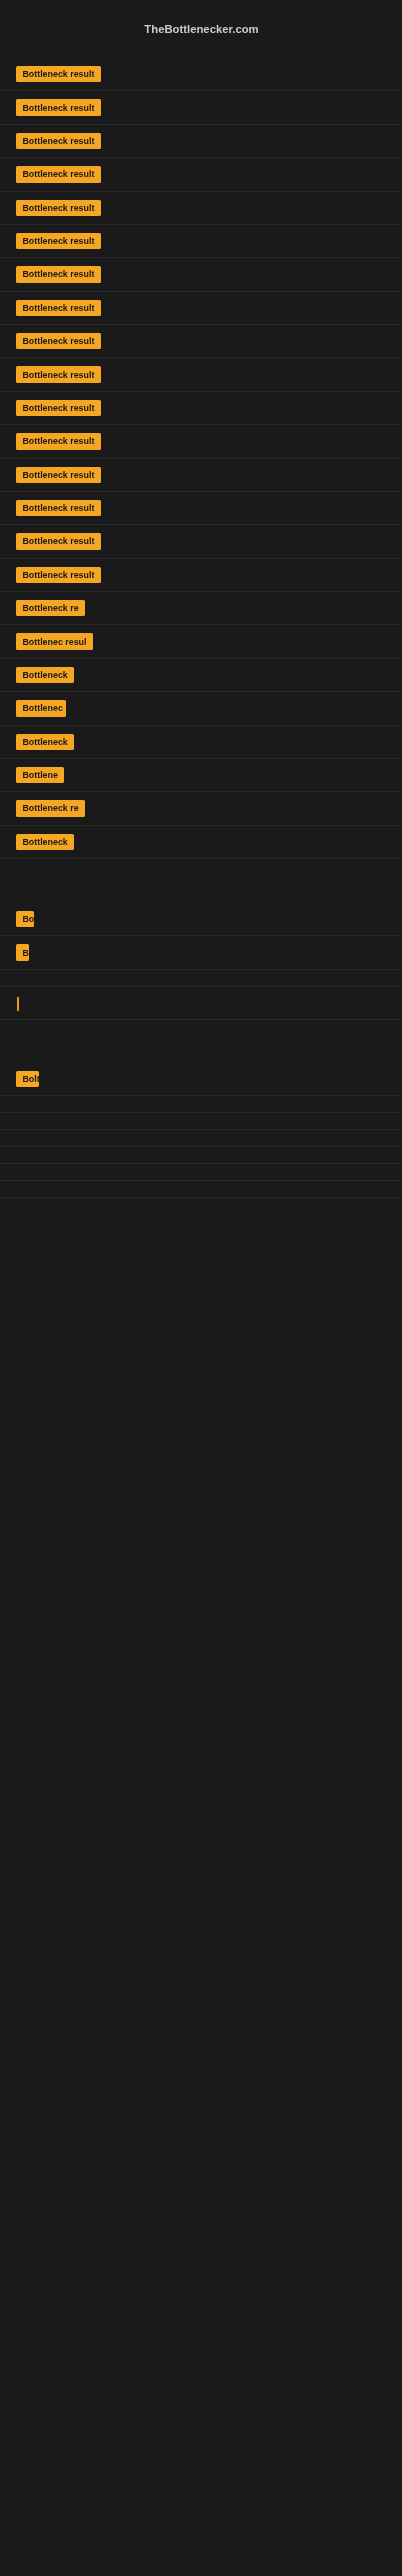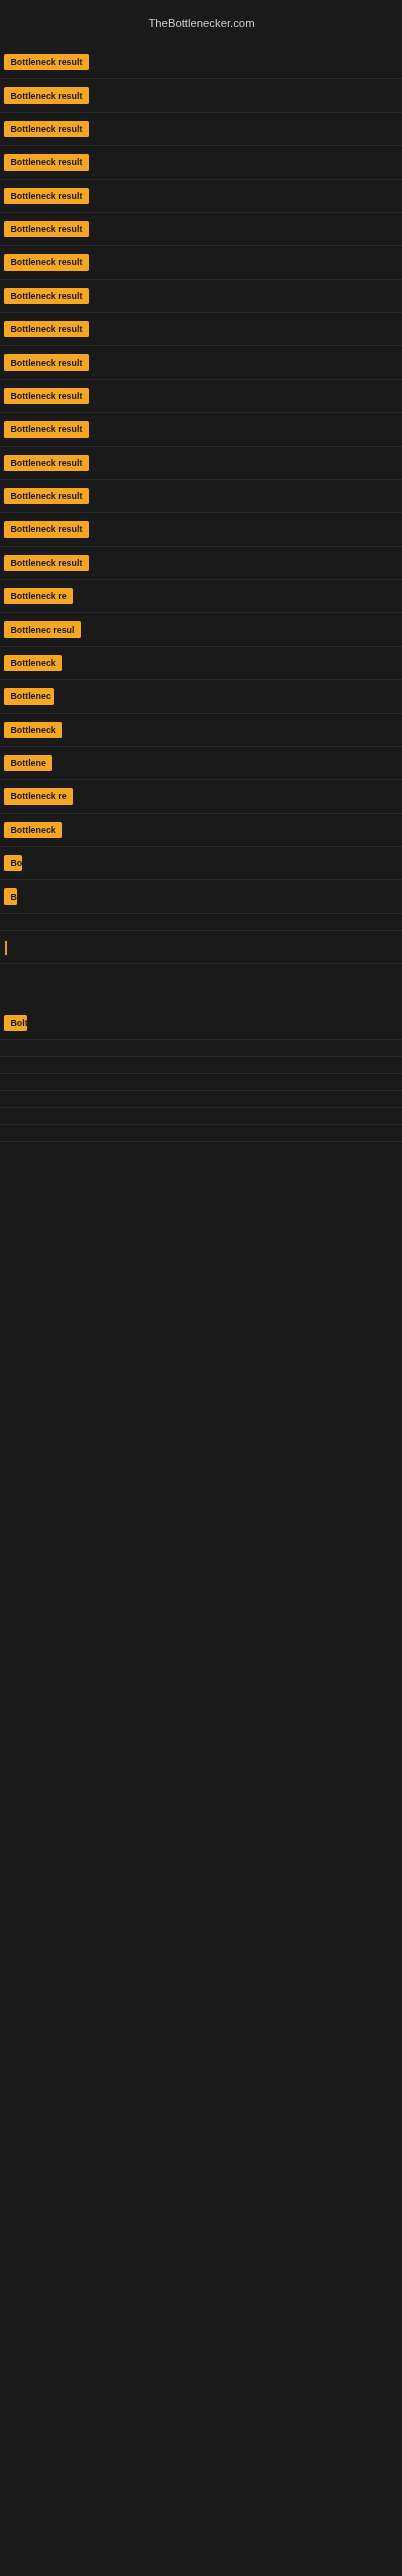--- a/index.html
+++ b/index.html
@@ -13,38 +13,39 @@
       min-height: 2576px;
       background-color: #1a1a1a;
       font-family: Arial, sans-serif;
       position: relative;
     }
 
     .site-title {
       text-align: center;
       color: #cccccc;
       font-size: 11.3px;
-      padding: 17px 0;
+      padding: 23px 0;
       background-color: #1a1a1a;
+      font-weight: bold;
     }
 
     .bottleneck-badge {
       display: inline-block;
       background-color: #f5a623;
       color: #1a1a1a;
       font-size: 8.9px;
       font-weight: bold;
       padding: 3.2px 6.4px;
       border-radius: 1.6px;
       white-space: nowrap;
       overflow: hidden;
     }
 
     .row {
-      padding: 8px 0 8px 4px;
+      padding: 8px 0 8px 16px;
       border-bottom: 0.8px solid #2a2a2a;
       display: flex;
       align-items: flex-end;
     }
   </style>
 </head>
 <body>
 
 <div>
   <div class="site-title">TheBottlenecker.com</div>
@@ -117,21 +118,21 @@
     <div class="row">
       <span class="bottleneck-badge" style="max-width: 56px;">Bottlene</span>
     </div>
     <div class="row">
       <span class="bottleneck-badge" style="max-width: 72px;">Bottleneck re</span>
     </div>
     <div class="row">
       <span class="bottleneck-badge" style="max-width: 63px;">Bottleneck</span>
     </div>
     <div class="row">
-      <span class="bottleneck-badge" style="max-width: 17.7px;">Bo</span>
+      <span class="bottleneck-badge" style="max-width: 17.7px; margin-top: 44px;">Bo</span>
     </div>
     <div class="row">
       <span class="bottleneck-badge" style="max-width: 9.7px;">B</span>
     </div>
     <div class="row"></div>
     <div class="row">
       <span style="color: rgb(245, 166, 35); font-size: 14.5px; font-weight: bold;">|</span>
     </div>
     <div class="row">
       <span class="bottleneck-badge" style="max-width: 22.5px; margin-top: 43px;">Bolt</span>

